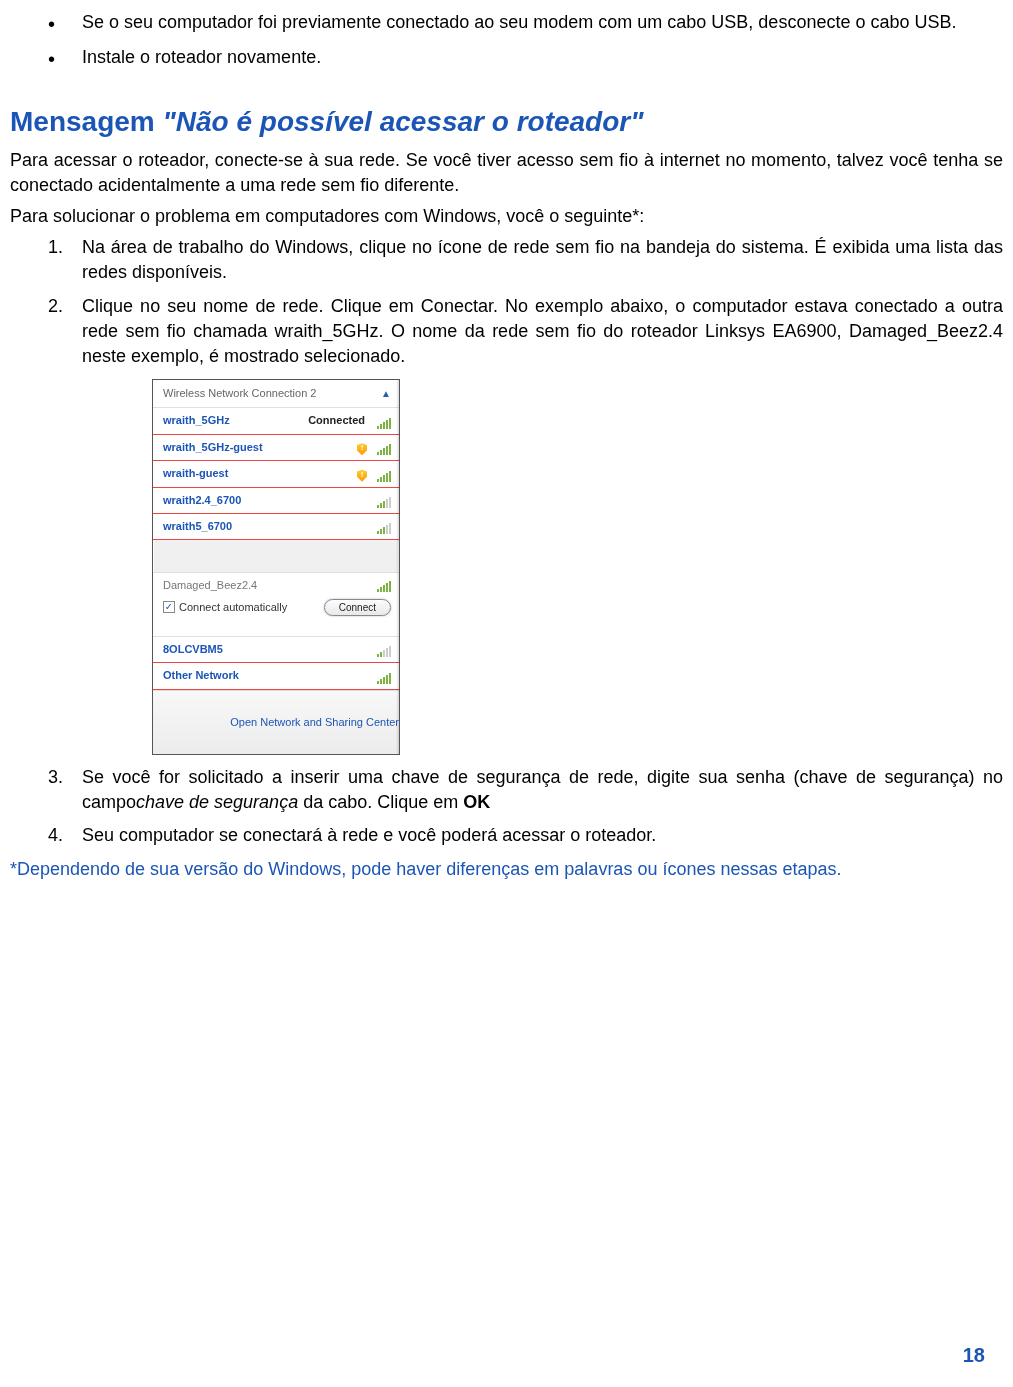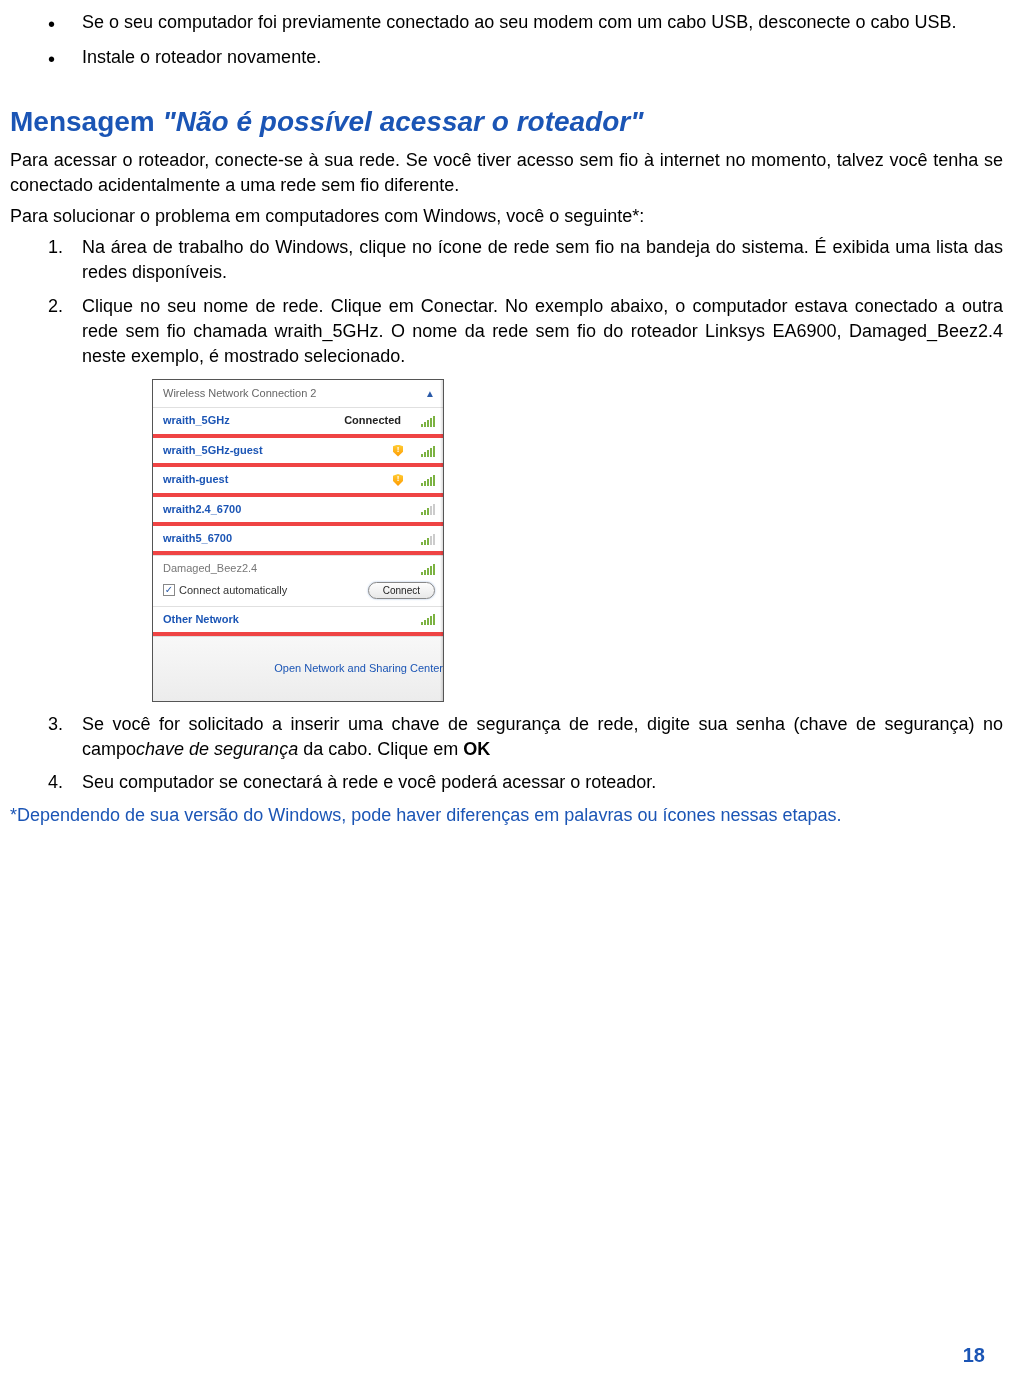--- a/index.html
+++ b/index.html
@@ -52,21 +52,21 @@
       margin-bottom: 8px;
       text-align: justify;
     }
     ol.steps > li::before {
       counter-increment: step;
       content: counter(step) ".";
       position: absolute;
       left: 0;
     }
     .wifi-popup {
-      width: 292px;
+      width: 248px;
       margin: 10px 0 10px 70px;
       border: 1px solid #555;
       background: linear-gradient(to bottom, #f6f6f6, #e9e9e9);
       font-family: "Segoe UI", Tahoma, sans-serif;
       font-size: 11px;
       box-shadow: inset 0 0 0 1px #fff;
     }
     .wifi-hdr {
       background: #fff;
       padding: 6px 8px 6px 10px;
@@ -76,25 +76,25 @@
       border-bottom: 1px solid #e0e0e0;
       color: #666;
     }
     .wifi-hdr .chev {
       color: #2a5aa8;
       font-size: 10px;
     }
     .wifi-list { background: #fff; }
     .wifi-row {
       display: flex;
-      align-items: center;
+      align-items: flex-end;
       padding: 5px 8px 5px 10px;
-      border-bottom: 4px solid #ef4444;
+      border-bottom: 1px solid #ef4444;
       white-space: nowrap;
-      gap: 16px;
+      gap: 8px;
     }
     .wifi-row.blue { color: #1b55b5; font-weight: bold; }
     .wifi-row .name { flex: 1; overflow: hidden; text-overflow: ellipsis; }
     .wifi-row .status { color: #222; font-weight: bold; margin-right: 4px; }
     .sig {
       display: inline-flex; align-items: flex-end; gap: 1px; height: 12px;
     }
     .sig span { width: 2px; background: #7cb342; display: inline-block; }
     .sig .b1{height:3px} .sig .b2{height:5px} .sig .b3{height:7px} .sig .b4{height:9px} .sig .b5{height:11px}
     .sig.dim span { background: #ccc; }
@@ -108,21 +108,22 @@
       margin-right: 2px;
     }
     .shield::after {
       content: "!"; position: absolute; left: 0; right: 0; text-align: center;
       color: #fff; font-size: 8px; font-weight: bold; top: -1px;
     }
     .wifi-selected {
       background: #fff;
       border-top: 1px solid #e0e0e0;
       border-bottom: 1px solid #e0e0e0;
-      padding: 2px 8px 7px 10px;
+      padding: 2px 8px 20px 10px;
+      margin-top: 32px;
     }
     .wifi-selected .top { display: flex; align-items: center; padding: 3px 0 5px 0; }
     .wifi-selected .top .name { flex: 1; color: #777; }
     .wifi-selected .bottom { display: flex; align-items: center; gap: 4px; }
     .checkbox {
       width: 12px; height: 12px; border: 1px solid #888; background: #fff;
       display: inline-flex; align-items: center; justify-content: center;
       font-size: 10px; color: #2a5aa8;
     }
     .auto-label { color: #333; flex: 1; }
@@ -252,20 +253,30 @@
             </span>
         </div>
         <div class="bottom">
           <span class="checkbox">✓</span>
           <span class="auto-label">Connect automatically</span>
           <button class="connect-btn">Connect</button>
         </div>
       </div>
       <div class="wifi-list">
         <div class="wifi-row blue">
+          <span class="name">8OLCVBM5</span>
+          <span class="sig weak">
+              <span class="b1"></span>
+              <span class="b2"></span>
+              <span class="b3"></span>
+              <span class="b4"></span>
+              <span class="b5"></span>
+            </span>
+        </div>
+        <div class="wifi-row blue">
           <span class="name">Other Network</span>
           <span class="sig">
               <span class="b1"></span>
               <span class="b2"></span>
               <span class="b3"></span>
               <span class="b4"></span>
               <span class="b5"></span>
             </span>
         </div>
       </div>

